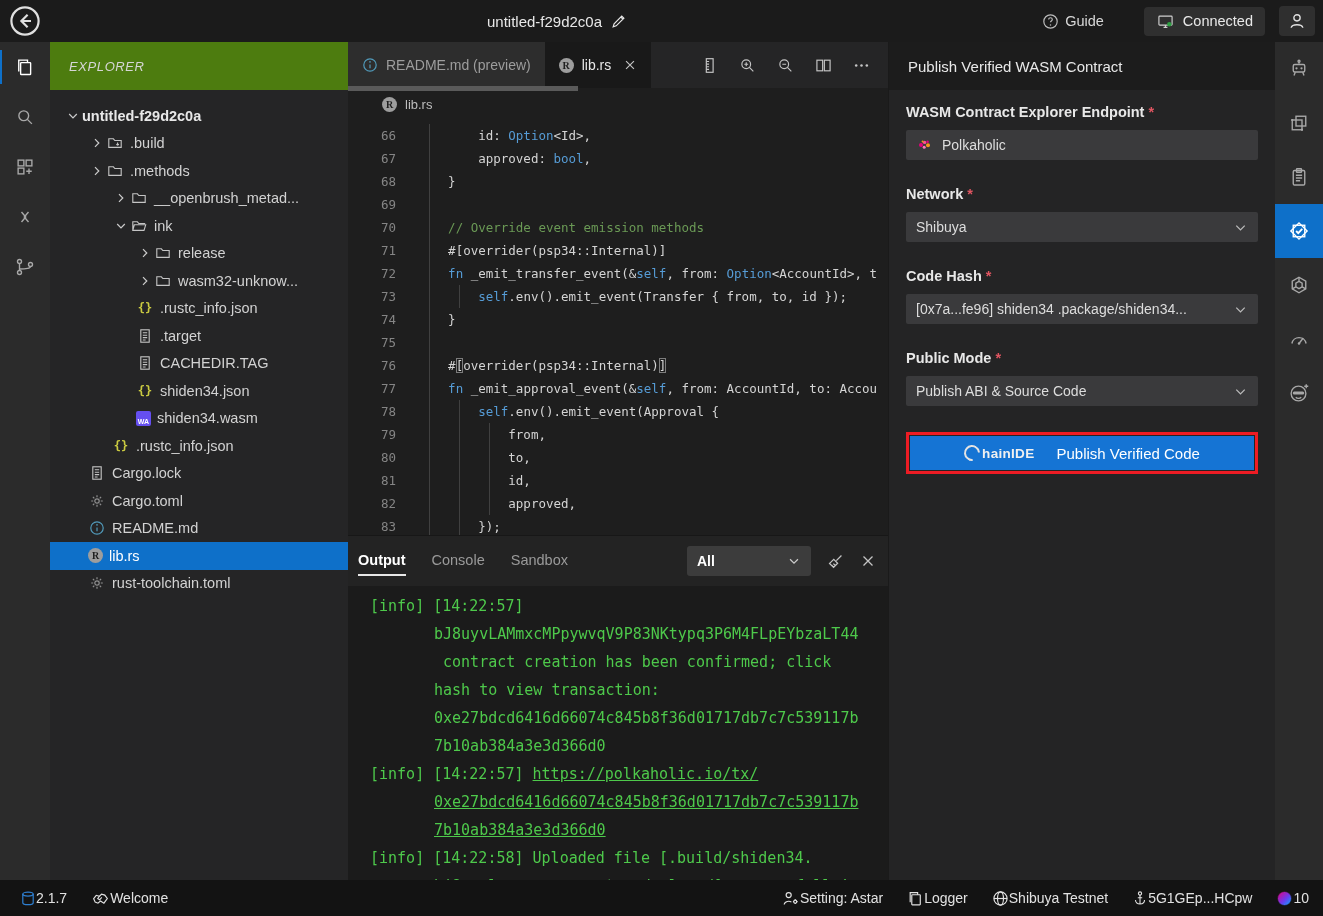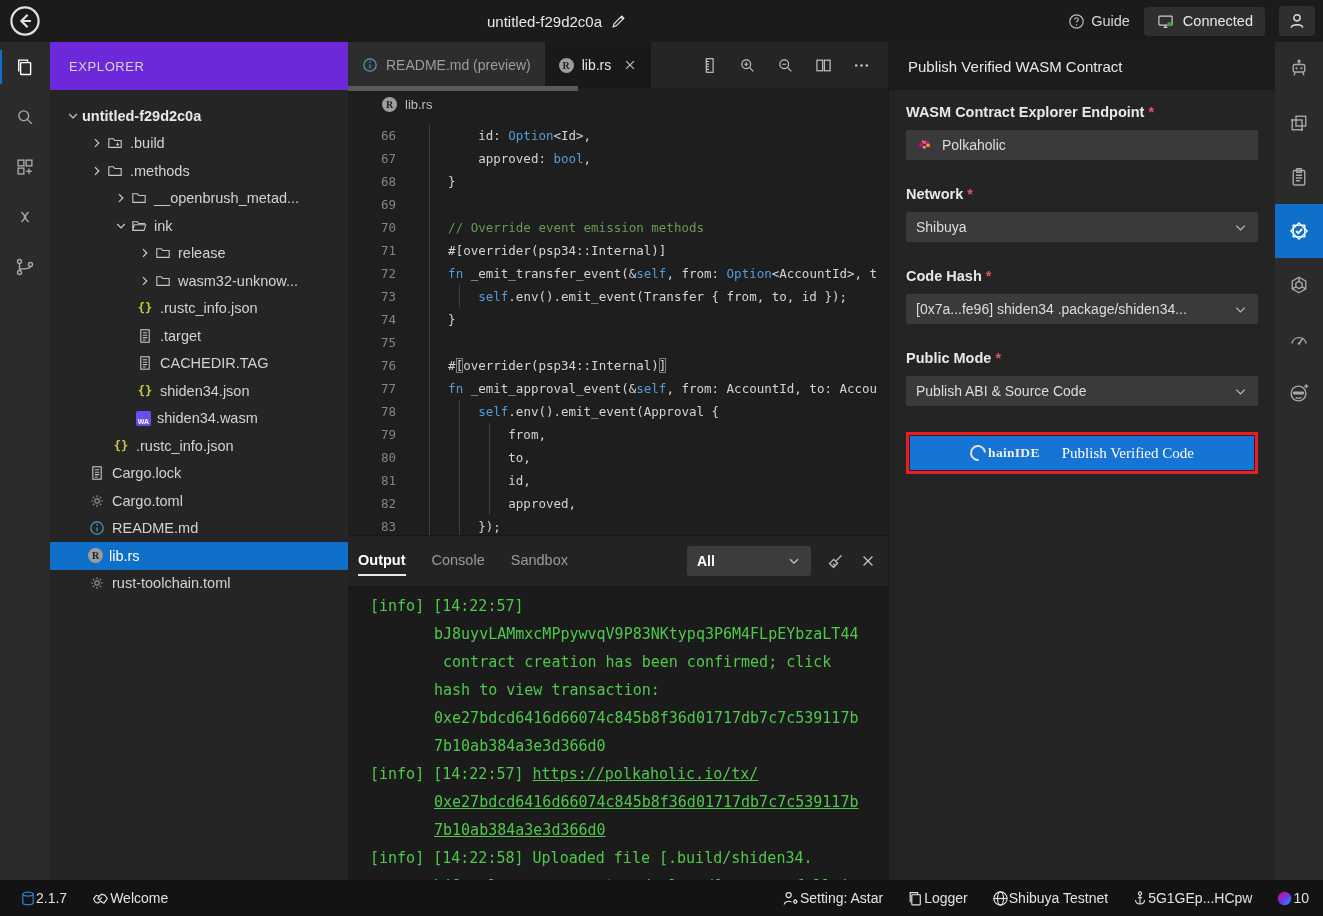--- a/index.html
+++ b/index.html
@@ -6,36 +6,36 @@
   html,body { width:1323px; height:916px; overflow:hidden; }
   body { background:#1e1e1e; font-family:"Liberation Sans",sans-serif; color:#cccccc; position:relative; }
   svg { display:block; }
 
   
   .topbar { position:absolute; top:0; left:0; right:0; height:42px; background:#1b1b1b; }
   .back-btn { position:absolute; left:9px; top:5px; width:32px; height:32px; color:#e0e0e0; cursor:pointer; }
   .title-wrap { position:absolute; left:557px; top:0; height:42px; transform:translateX(-50%); display:flex; align-items:center; gap:8px; color:#e8e8e8; font-size:15px; }
   .top-right { position:absolute; right:8px; top:0; height:42px; display:flex; align-items:center; gap:14px; }
   .guide-btn { display:flex; align-items:center; gap:6px; color:#d8d8d8; font-size:14.5px; cursor:pointer; }
-  .connected-btn { display:flex; align-items:center; gap:8px; background:#2f2f2f; border-radius:4px; padding:6px 12px; color:#e8e8e8; font-size:14.5px; cursor:pointer; }
+  .connected-btn { display:flex; align-items:center; gap:8px; background:#2f2f2f; border-radius:4px; padding:6px 12px; color:#e8e8e8; font-size:14.5px; cursor:pointer;margin-left:26px; }
   .avatar-btn { background:#2f2f2f; border-radius:4px; width:36px; height:30px; display:flex; align-items:center; justify-content:center; color:#e0e0e0; cursor:pointer; }
 
   
   .main { position:absolute; top:42px; bottom:36px; left:0; right:0; display:flex; }
   .abar { width:50px; background:#2b2b2b; display:flex; flex-direction:column; align-items:stretch; }
   .abar.right { width:48px; }
   .ab-item { height:50px; display:flex; align-items:center; justify-content:center; color:#a8a8a8; cursor:pointer; position:relative; }
   .abar.right .ab-item { height:54px; }
   .ab-item.active-left { color:#ffffff; }
   .ab-item.active-left::before { content:""; position:absolute; left:0; top:8px; bottom:8px; width:2px; background:#0e70c9; }
   .ab-item.active-blue { background:#0e70c9; color:#ffffff; }
 
   
   .explorer { width:298px; background:#252526; display:flex; flex-direction:column; overflow:hidden; }
-  .exp-header { height:48px; background:#6d28d9; color:#d6d6d6; font-size:13px; letter-spacing:.6px; display:flex; align-items:center; padding-left:19px; flex:0 0 auto; }
+  .exp-header { height:48px; background:#4d7c0f; color:#d6d6d6; font-size:13px; letter-spacing:.6px; display:flex; align-items:center; padding-left:19px; flex:0 0 auto;font-style:italic; }
   .tree { padding-top:12px; }
   .tree-row { height:27.5px; display:flex; align-items:center; font-size:14.5px; color:#d2d2d2; cursor:pointer; white-space:nowrap; }
   .tree-row.selected { background:#0e70c9; color:#ffffff; }
   .tree-row .twisty { width:18px; flex:0 0 auto; display:flex; align-items:center; justify-content:center; color:#cccccc; }
   .tree-row .ticon { width:18px; margin-right:6px; flex:0 0 auto; display:flex; align-items:center; justify-content:center; }
   .tree-row.root-row { font-weight:bold; color:#e8e8e8; }
   .ticon.json-ic { color:#cbcb41; font-family:"DejaVu Sans Mono",monospace; font-weight:bold; font-size:12px; }
   .ticon.wasm-ic { background:#654ff0; color:#fff; border-radius:2px; width:15px; height:15px; font-size:7px; font-weight:bold; display:flex; align-items:flex-end; justify-content:center; padding-bottom:1px; }
   .ticon.rust-ic, .rust-ic { background:#9d9d9d; color:#1e1e1e; border-radius:50%; width:15px; height:15px; font-size:10px; font-weight:bold; display:flex; align-items:center; justify-content:center; font-family:"Liberation Serif",serif; }
   .ticon.info-ic { color:#519aba; }
@@ -80,21 +80,21 @@
   
   .rpanel { width:387px; background:#242425; display:flex; flex-direction:column; border-left:1px solid #1a1a1a; }
   .rp-header { height:48px; background:#1c1c1c; display:flex; align-items:center; padding-left:19px; color:#e8e8e8; font-size:15px; flex:0 0 auto; }
   .rp-body { padding:14px 17px; }
   .fgroup { margin-bottom:26px; }
   .flabel { font-size:14.5px; font-weight:bold; color:#e8e8e8; margin-bottom:10px; }
   .flabel .req { color:#e05561; margin-left:4px; }
   .fctrl { height:30px; background:#3a3a3c; border-radius:2px; display:flex; align-items:center; padding:0 10px; font-size:14px; color:#dddddd; gap:8px; cursor:pointer; }
   .fctrl .chev { margin-left:auto; color:#bbbbbb; }
   .pub-btn-wrap { border:3px solid #ed1c24; margin-top:2px; padding:1px; }
-  .pub-btn { width:100%; height:34px; background:#1574d4; border:none; color:#ffffff; font-size:15px; font-family:Liberation Serif, serif; display:flex; align-items:center; justify-content:center; gap:22px; cursor:pointer; }
+  .pub-btn { width:100%; height:34px; background:#1574d4; border:none; color:#ffffff; font-size:15px; font-family:Liberation Sans, sans-serif; display:flex; align-items:center; justify-content:center; gap:22px; cursor:pointer; }
   .cid-logo { display:flex; align-items:center; gap:2px; }
   .cid-ring { width:16px; height:16px; border:2px solid #e3e3e3; border-radius:50%; border-right-color:transparent; transform:rotate(40deg); }
   .cid-rest { font-size:13.5px; font-weight:bold; color:#f0f0f0; letter-spacing:.3px; }
 
   
   .statusbar { position:absolute; left:0; right:0; bottom:0; height:36px; background:#131313; display:flex; align-items:center; font-size:14px; color:#e2e2e2; padding:0 14px 0 20px; }
   .sb-left, .sb-right { display:flex; align-items:center; gap:24px; }
   .sb-right { margin-left:auto; }
   .sb-item { display:flex; align-items:center; gap:0; cursor:pointer; white-space:nowrap; }
 </style>

